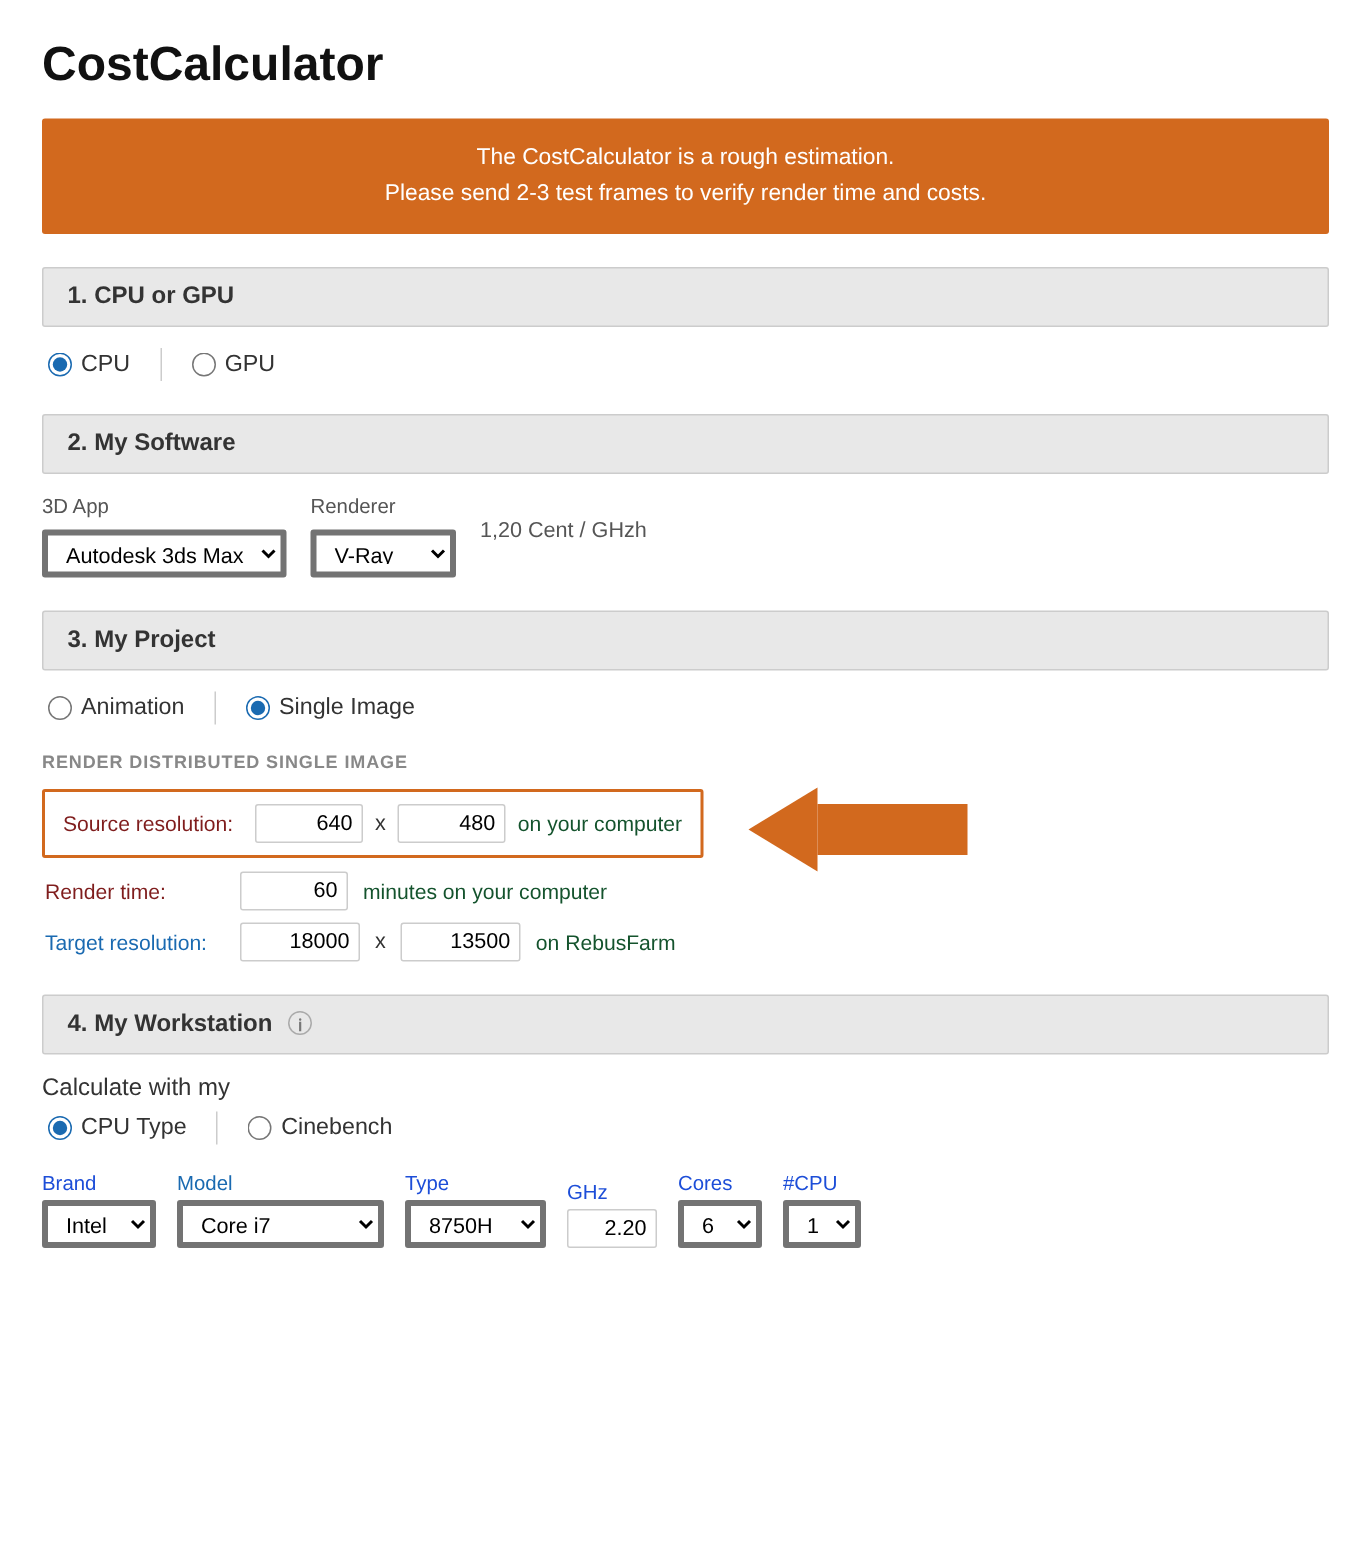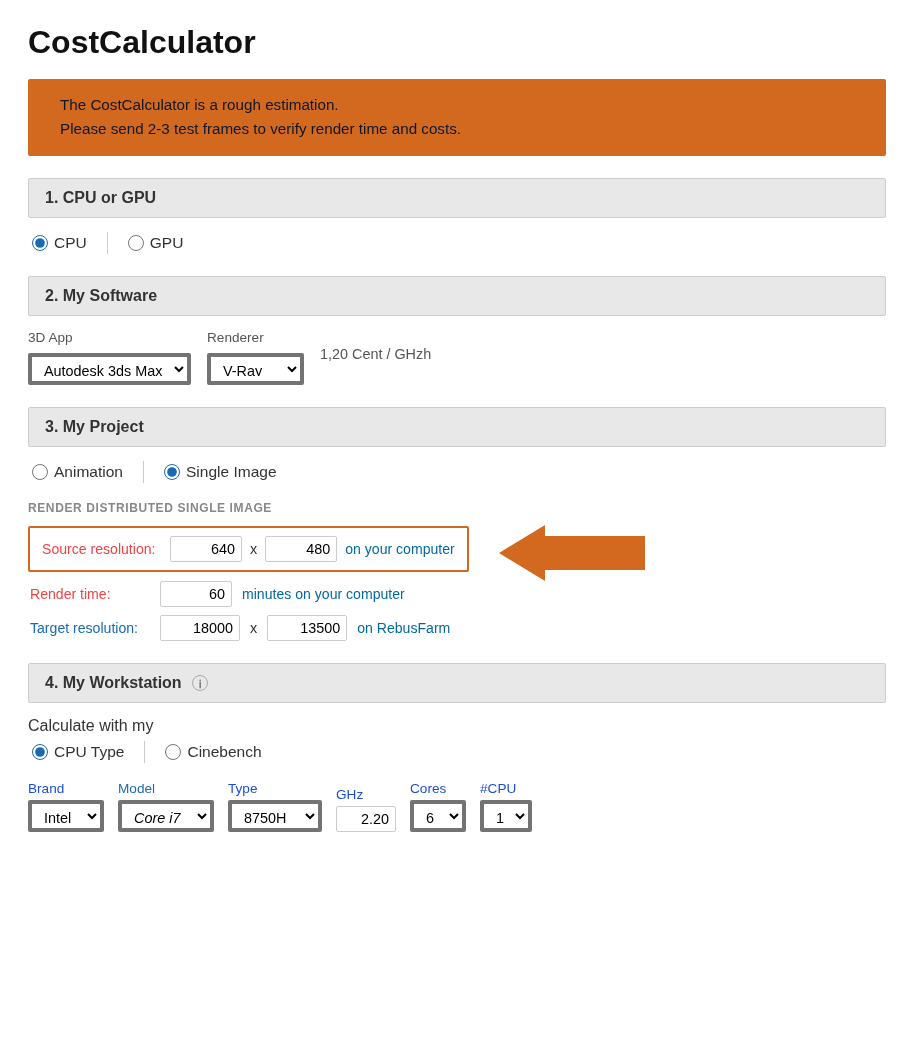--- a/index.html
+++ b/index.html
@@ -11,22 +11,23 @@
       max-width: 914px;
     }
     h1 {
       font-size: 2rem;
       font-weight: bold;
       margin-bottom: 18px;
       color: #111;
     }
     .alert-banner {
       background: #d2691e;
-      color: #0f172a;
-      padding: 14px 32px;
+      color: #ffffff;
+      text-align: center;
+      padding: 14px 16px;
       border-radius: 2px;
       margin-bottom: 22px;
       font-size: 0.95rem;
       line-height: 1.6;
     }
     .section-header {
       background: #e8e8e8;
       border: 1px solid #ccc;
       border-radius: 2px;
       padding: 10px 16px;
@@ -113,39 +114,39 @@
     }
     .field-row {
       display: flex;
       align-items: center;
       gap: 10px;
       margin-bottom: 8px;
       padding: 0 2px;
     }
     .field-label {
       font-size: 0.88rem;
-      color: #ef4444;
+      color: #7f1d1d;
       min-width: 120px;
     }
     .field-label-blue {
       font-size: 0.88rem;
       color: #1a6ab1;
       min-width: 120px;
     }
     .num-input {
       border: 1px solid #ccc;
       border-radius: 2px;
       padding: 4px 6px;
       font-size: 0.9rem;
       width: 72px;
       text-align: right;
     }
     .field-suffix {
       font-size: 0.88rem;
-      color: #0369a1;
+      color: #14532d;
     }
     .x-label {
       font-size: 0.9rem;
       color: #333;
     }
     
     .arrow-container {
       position: relative;
       display: inline-flex;
       align-items: center;
@@ -328,21 +329,21 @@
   <div class="brand-row">
     <div class="brand-col">
       <div class="col-label">Brand</div>
       <select>
         <option>Intel</option>
         <option>AMD</option>
       </select>
     </div>
     <div class="brand-col">
       <div class="col-label-blue">Model</div>
-      <select style="width: 96px; font-style: italic;">
+      <select style="width: 138px;">
         <option>Core i7</option>
         <option>Core i5</option>
         <option>Core i9</option>
         <option>Xeon</option>
       </select>
     </div>
     <div class="brand-col">
       <div class="col-label">Type</div>
       <select>
         <option>8750H</option>

